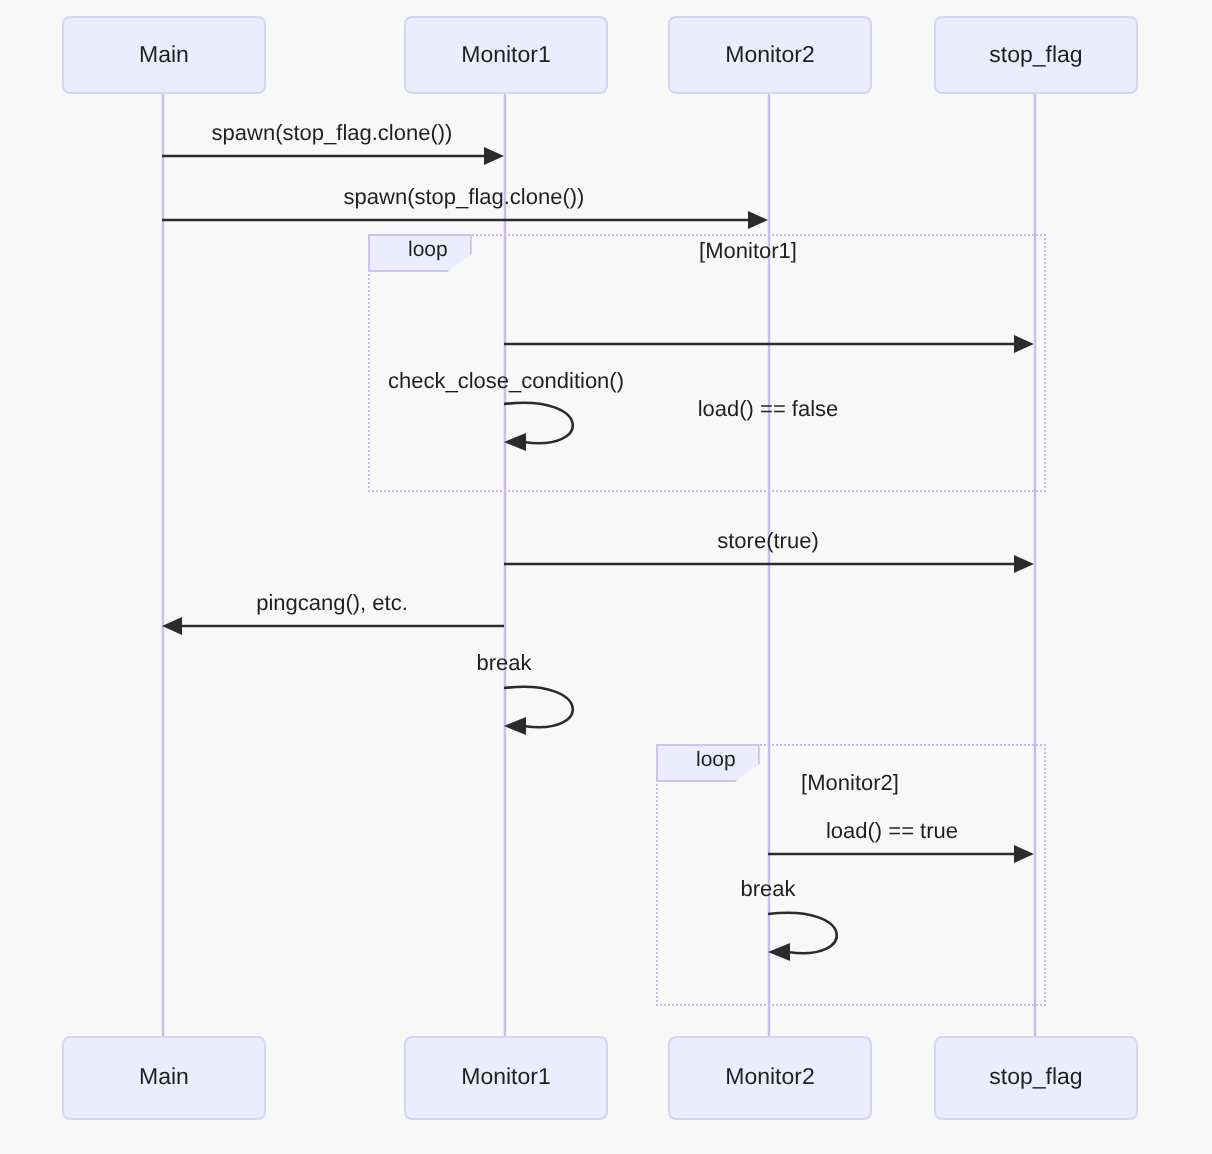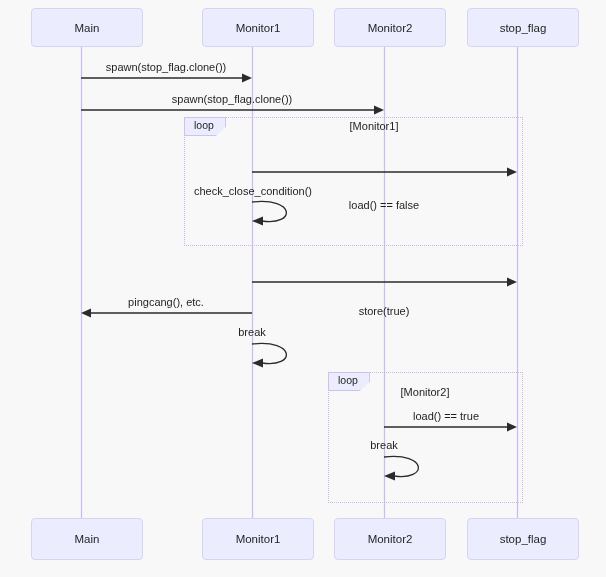--- a/index.html
+++ b/index.html
@@ -8,21 +8,21 @@
     position: relative;
     width: 606px;
     height: 577px;
     background: #f8f8f8;
     overflow: hidden;
     color: #1f1f1f;
   }
   .overlay-svg { position: absolute; left: 0; top: 0; z-index: 1; }
   .actor {
     position: absolute;
-    width: 112px;
+    width: 102px;
     height: 39px;
     background: #ececff;
     border: 1px solid #d5d5f3;
     border-radius: 4px;
     display: flex;
     align-items: center;
     justify-content: center;
     font-size: 11.5px;
     color: #1f1f1f;
     z-index: 4;
@@ -43,21 +43,21 @@
     border: 1px dotted #c9b6ec;
     box-sizing: border-box;
     z-index: 2;
   }
   .loop-tab {
     position: absolute;
     background: #ececff;
     border: 1px solid #cfc0ee;
     font-size: 10.5px;
     line-height: 13px;
-    padding: 1px 11px 3px 9px;
+    padding: 1px 11px 3px 19px;
     clip-path: polygon(0 0, 100% 0, 100% 52%, 76% 100%, 0 100%);
     z-index: 5;
     color: #1f1f1f;
   }
   .loop-cond {
     position: absolute;
     transform: translateX(-50%);
     font-size: 11px;
     line-height: 13px;
     white-space: nowrap;
@@ -110,21 +110,21 @@
   <div class="loop-cond" style="left:374px; top:120px;">[Monitor1]</div>
 
   <div class="loop-box" style="left:328px; top:372px; width:195px; height:131px;"></div>
   <div class="loop-tab" style="left:328px; top:372px;">loop</div>
   <div class="loop-cond" style="left:425px; top:386px;">[Monitor2]</div>
 
   <div class="msg-label" style="left:166px; top:61px;">spawn(stop_flag.clone())</div>
   <div class="msg-label" style="left:232px; top:93px;">spawn(stop_flag.clone())</div>
   <div class="msg-label" style="left:384px; top:155px;margin-top:44px;">load() == false</div>
   <div class="msg-label" style="left:253px; top:185px;">check_close_condition()</div>
-  <div class="msg-label" style="left:384px; top:265px;margin-top:40px;">store(true)</div>
+  <div class="msg-label" style="left:384px; top:265px;">store(true)</div>
   <div class="msg-label" style="left:166px; top:296px;">pingcang(), etc.</div>
   <div class="msg-label" style="left:252px; top:326px;">break</div>
   <div class="msg-label" style="left:446px; top:410px;">load() == true</div>
   <div class="msg-label" style="left:384px; top:439px;">break</div>
 
   <div class="actor" style="left:31px; top:8px;">Main</div>
   <div class="actor" style="left:202px; top:8px;">Monitor1</div>
   <div class="actor" style="left:334px; top:8px;">Monitor2</div>
   <div class="actor" style="left:467px; top:8px;">stop_flag</div>
 

